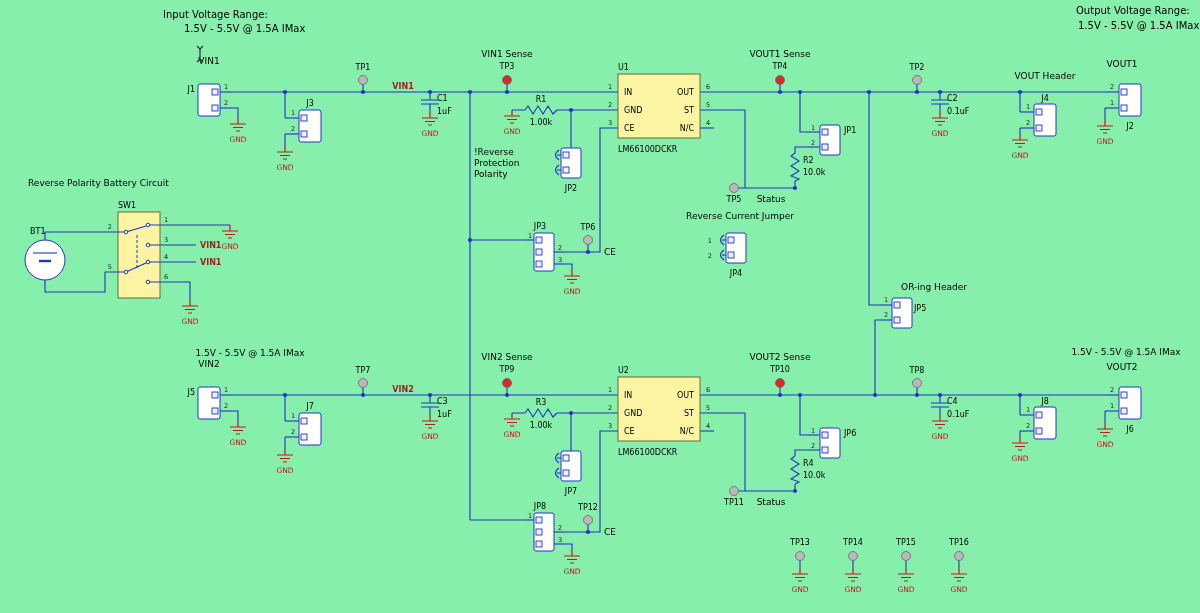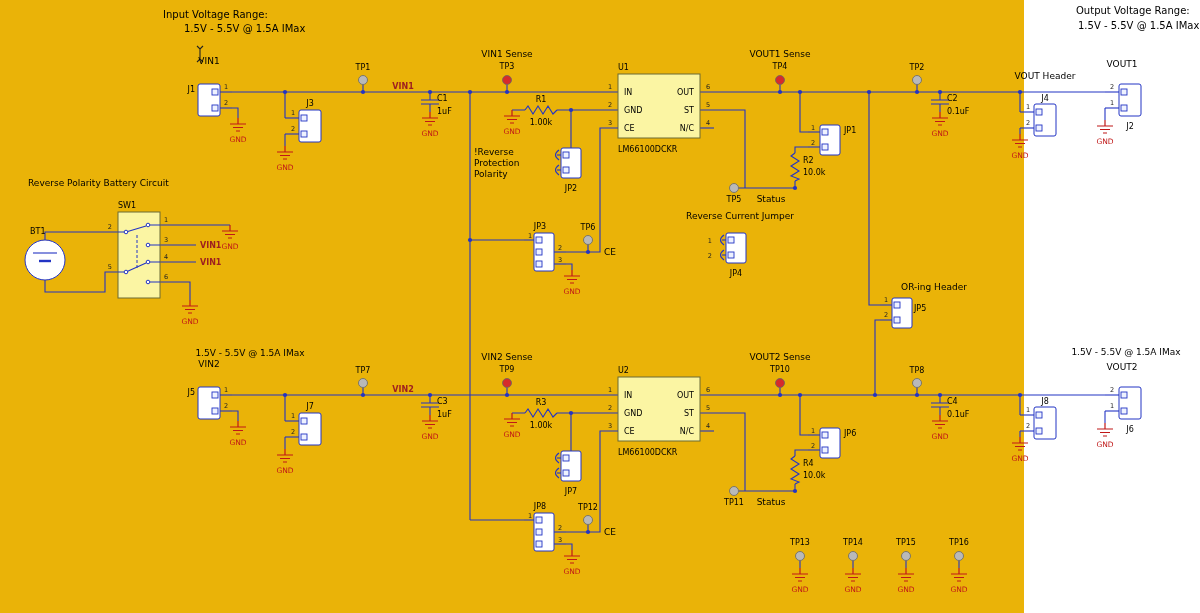--- a/index.html
+++ b/index.html
@@ -1,16 +1,16 @@
 <!DOCTYPE html>
 <html><head>
 <meta charset="utf-8">
 <style>
   html,body{margin:0;padding:0;background:#fff;}
-  .canvas{width:1024px;height:613px;position:relative;background:#eab308;}
+  .canvas{width:1200px;height:613px;position:relative;background:#86efac;}
   svg{display:block;font-family:"DejaVu Sans",sans-serif;}
   .wire{stroke:#2334c4;stroke-width:1.1;fill:none;}
   .comp{fill:#ffffff;stroke:#2334c4;stroke-width:1;}
   .pin{fill:#eef2ff;stroke:#2334c4;stroke-width:.9;}
   .ic{fill:#fbf5a3;stroke:#6a6a35;stroke-width:1;}
   .dotg circle{fill:#2334c4;}
   text{fill:#000;}
   .t10{font-size:10px;}
   .t9{font-size:9px;}
   .t8{font-size:8px;}

